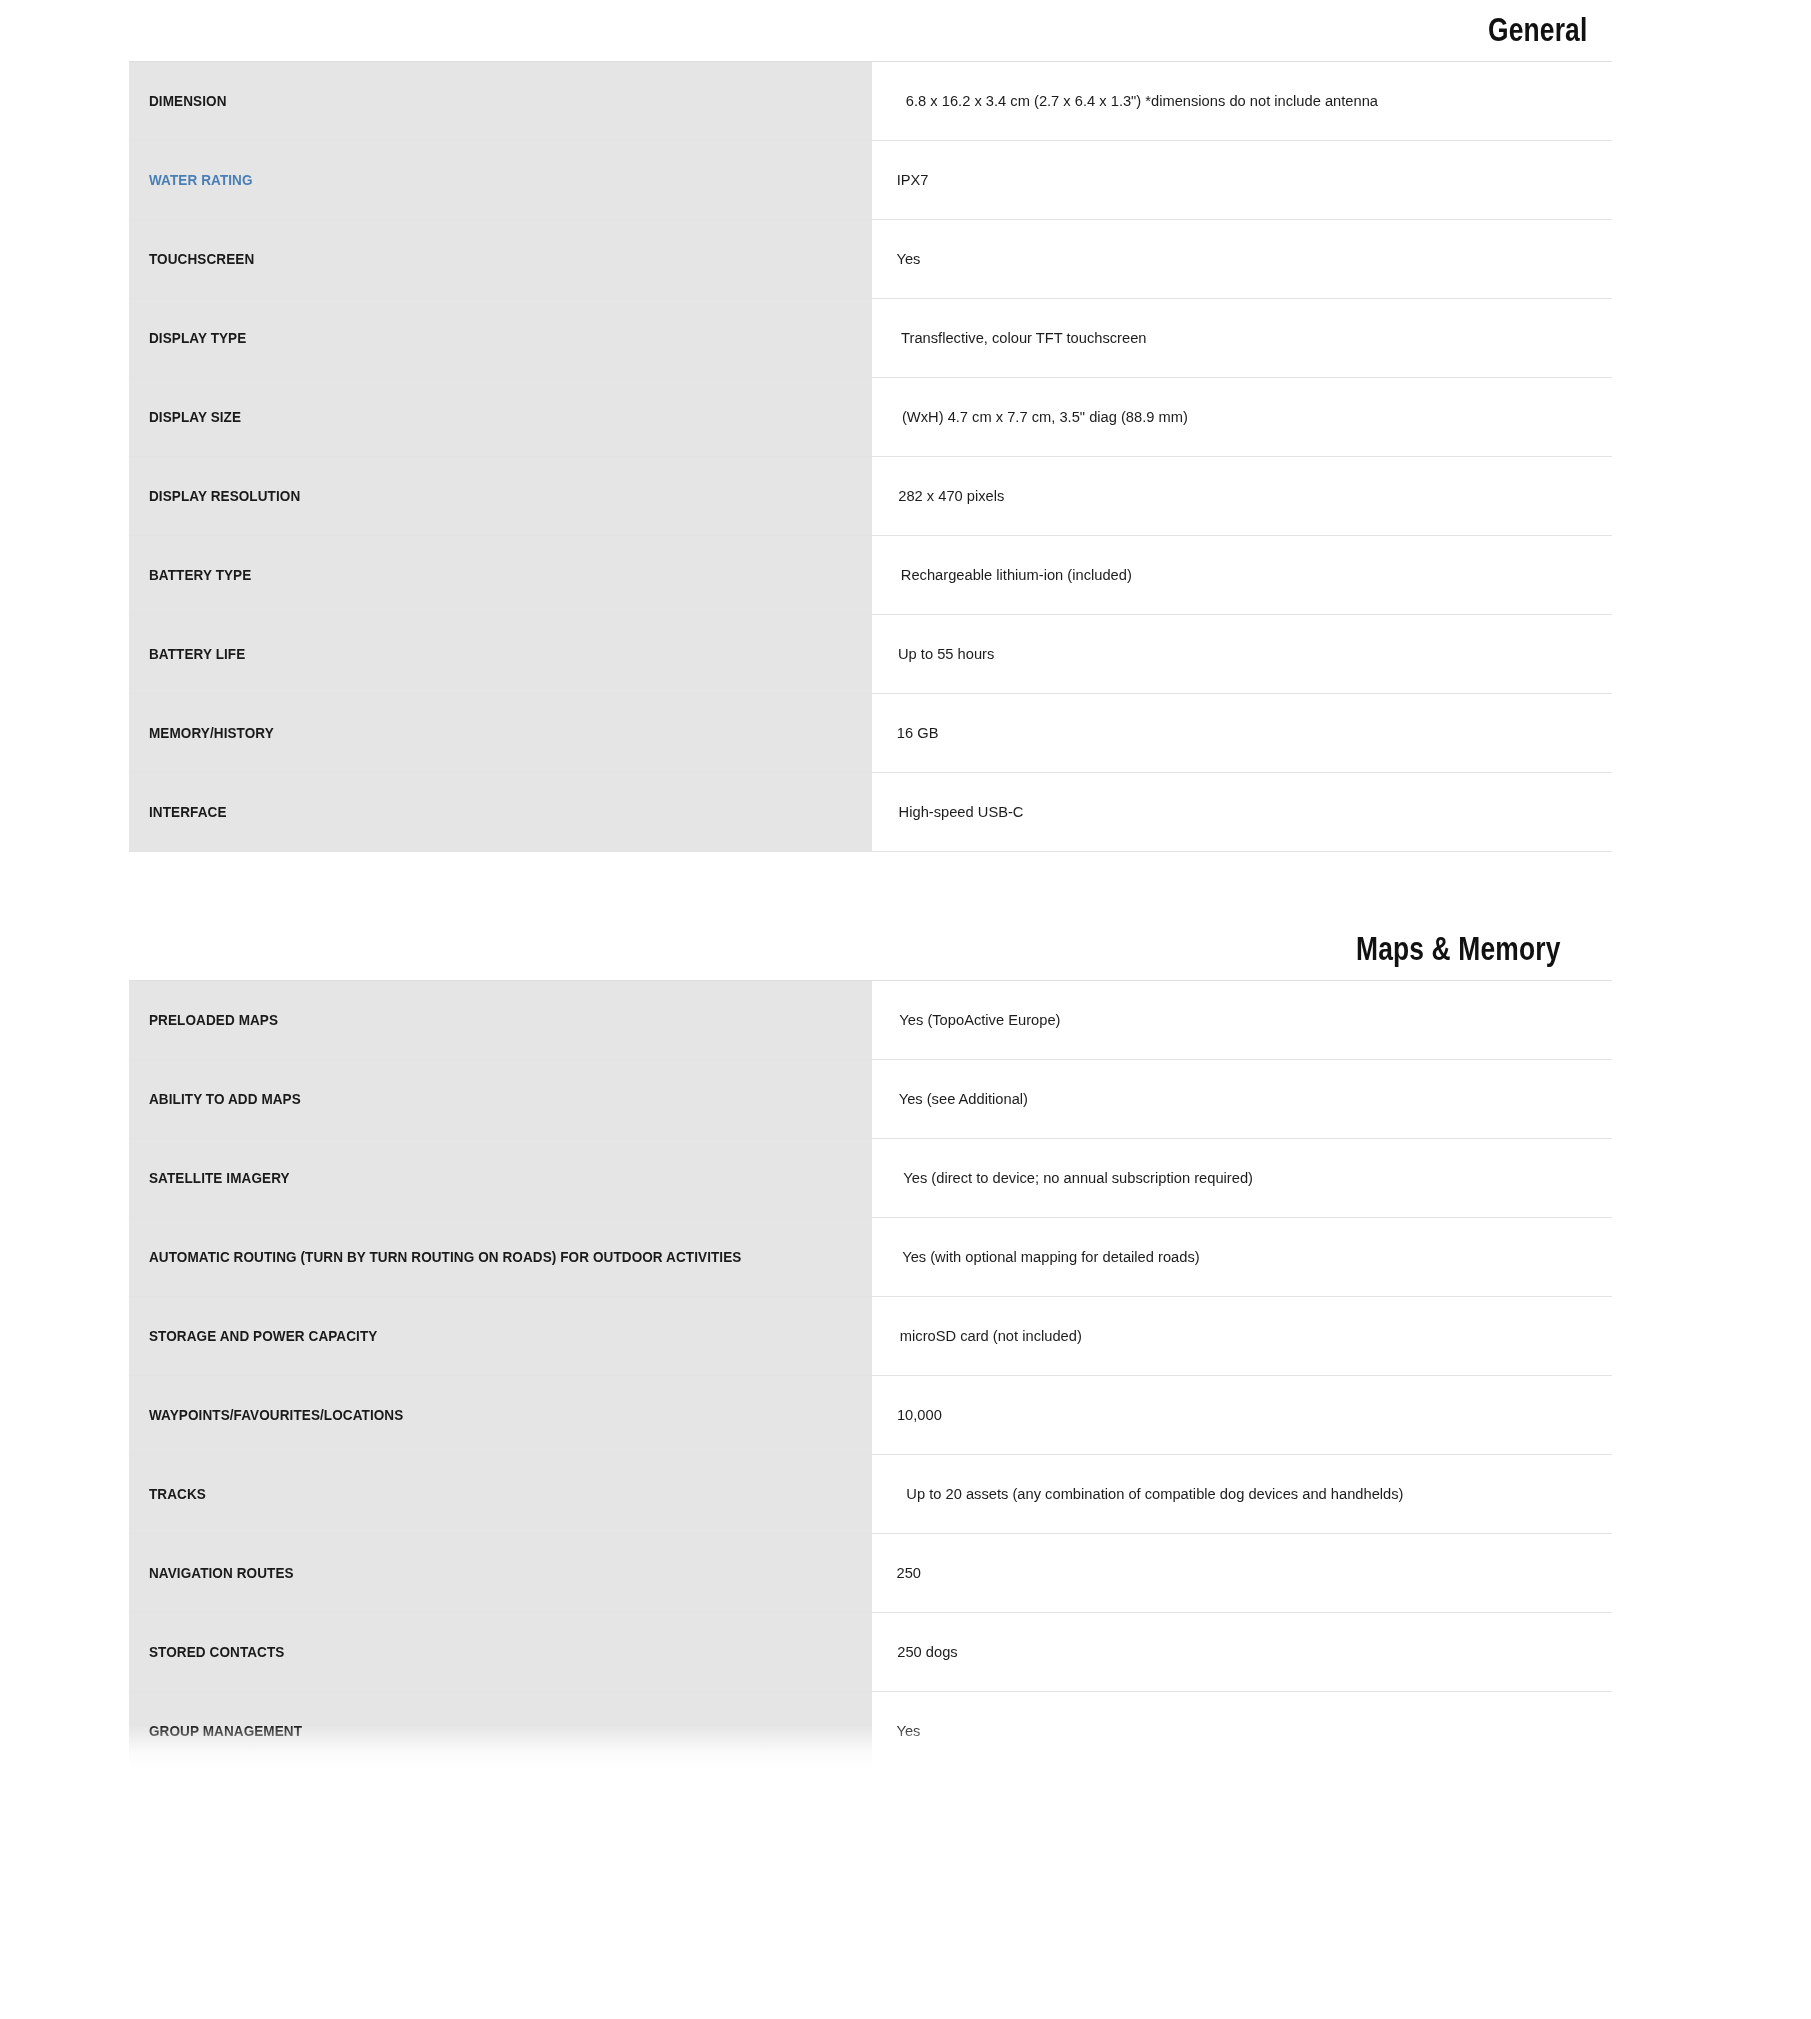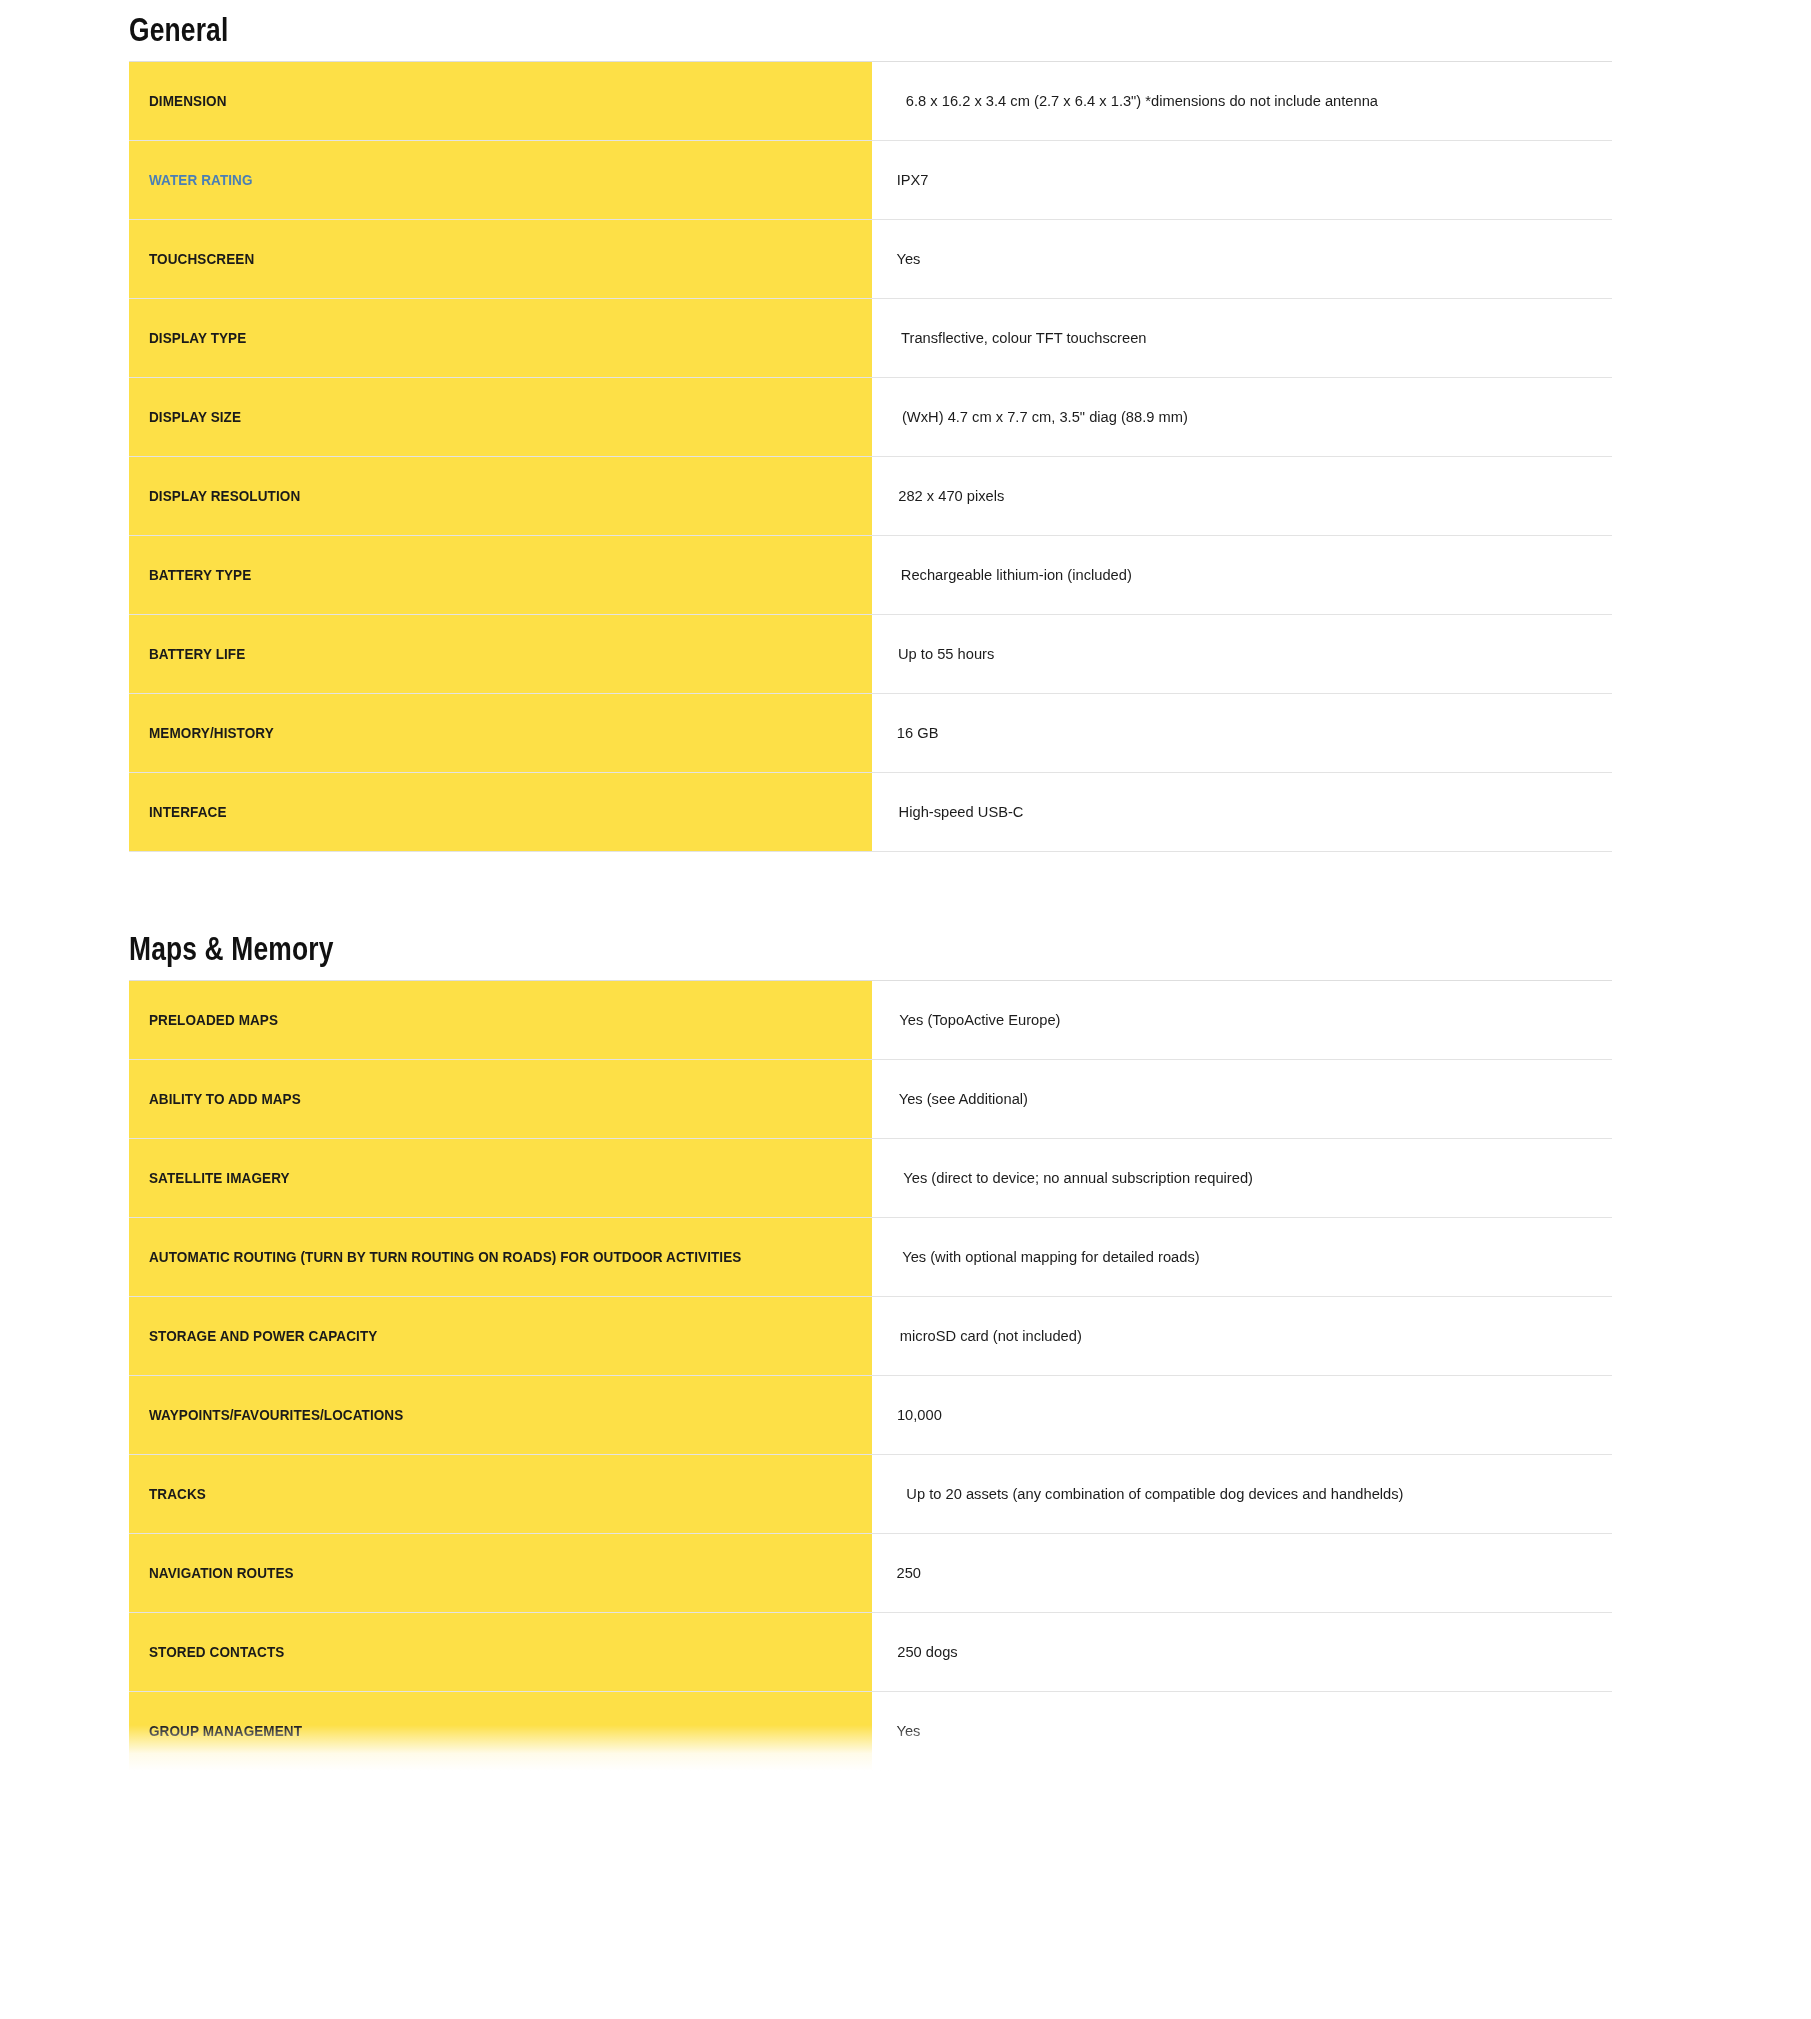--- a/index.html
+++ b/index.html
@@ -36,41 +36,42 @@
     margin: 0;
     padding: 0;
     transform: scaleX(0.80);
     transform-origin: left center;
   }
 
   .section-heading-wrap {
     height: 61px;
     display: flex;
     align-items: center;
+    justify-content: flex-end;
   }
 
   .spec-table {
     width: 1483px;
     border-collapse: collapse;
     table-layout: fixed;
     border-top: 1px solid #dedede;
   }
 
   .spec-table tr {
     border-bottom: 1px solid #e3e3e3;
   }
 
   .spec-table td {
     vertical-align: middle;
     padding: 0;
   }
 
   td.spec-label {
     width: 743px;
-    background: #fde047;
+    background: #e5e5e5;
     height: 79px;
     padding: 10px 40px 10px 20px;
     box-sizing: border-box;
   }
 
   td.spec-value {
     background: #ffffff;
     height: 79px;
     padding: 10px 24px;
     box-sizing: border-box;

